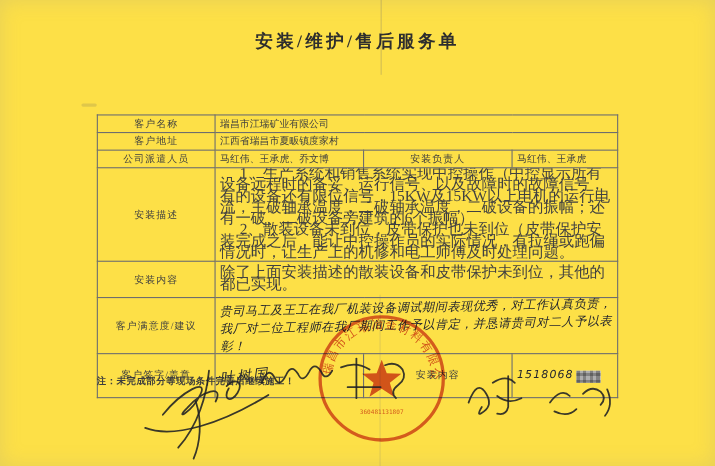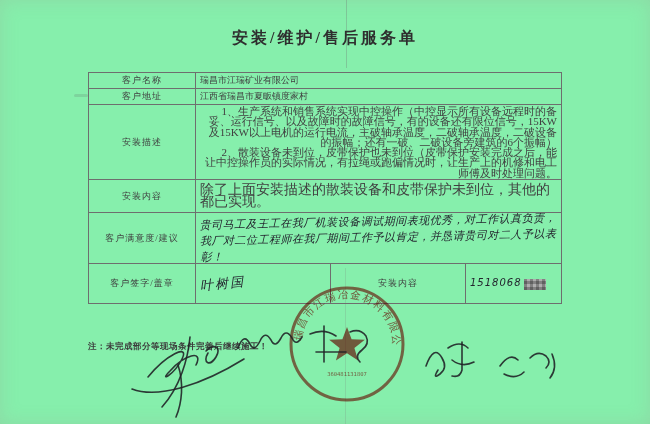--- a/index.html
+++ b/index.html
@@ -1,32 +1,32 @@
 <!DOCTYPE html>
 <html><head>
 <meta charset="utf-8">
 <style>
   html,body{margin:0;padding:0;}
   body{background:#e8e6e2;font-family:"Liberation Serif",serif;}
-  .page{position:relative;width:650px;height:424px;background:#86efac;overflow:hidden;
+  .page{position:relative;width:650px;height:424px;background:#fde047;overflow:hidden;
         box-shadow:inset 0 0 18px rgba(160,155,145,.25);}
   .title{position:absolute;top:28px;left:0;width:650px;text-align:center;
          font-size:16px;font-weight:bold;letter-spacing:3px;color:#2e2e2e;}
   .crease{position:absolute;width:1px;background:rgba(110,110,110,.30);}
   .crease.top{left:346px;top:0;height:68px;}
   .crease.bottom{left:345px;top:268px;height:156px;background:rgba(120,120,120,.20);}
   .smudge{position:absolute;left:74px;top:94px;width:14px;height:3px;background:rgba(90,90,90,.18);border-radius:2px;}
 
-  table.form{position:absolute;left:88px;top:72px;width:473px;border-collapse:collapse;table-layout:fixed;}
+  table.form{position:absolute;left:88px;top:104px;width:473px;border-collapse:collapse;table-layout:fixed;}
   table.form td{border:1px solid #6e6e6e;color:#3f3f3f;font-size:9px;vertical-align:middle;
                 padding:1px 4px;overflow:hidden;}
   td.lbl{text-align:center;letter-spacing:1px;color:#3a3a3a;}
   td.val{}
   td.topal{vertical-align:top;text-align:left;}
-  .desc p{margin:0;text-indent:18px;font-size:11px;line-height:10.3px;color:#414141;text-align:right;}
+  .desc p{margin:0;text-indent:18px;font-size:14px;line-height:10.3px;color:#414141;text-align:left;}
   .contentline{font-size:14px;line-height:11px;color:#414141;}
 
   .hand{font-family:"DejaVu Sans",sans-serif;color:#23252e;}
   .feedback-text{display:block;font-size:11px;line-height:16px;letter-spacing:.5px;
                  transform:rotate(-1.2deg);font-style:italic;}
   .sig-name{display:inline-block;font-size:13px;transform:rotate(-6deg);letter-spacing:2px;font-style:italic;}
   .phone{font-size:10px;font-style:italic;letter-spacing:1px;}
   .mosaic{display:inline-block;width:22px;height:11px;vertical-align:middle;margin-left:2px;
           background-image:
             repeating-linear-gradient(0deg,rgba(150,150,150,.9) 0 3px,rgba(210,210,210,.9) 3px 6px),
@@ -69,20 +69,26 @@
       <td class="lbl">客户名称</td>
       <td class="val" colspan="3">瑞昌市江瑞矿业有限公司</td>
     </tr>
 
     <tr style="height:13px">
       <td class="lbl">客户地址</td>
       <td class="val" colspan="3">江西省瑞昌市夏畈镇度家村</td>
     </tr>
 
 
+    <tr style="height:14px">
+      <td class="lbl">公司派遣人员</td>
+      <td class="val">马红伟、王承虎、乔文博</td>
+      <td class="lbl">安装负责人</td>
+      <td class="val">马红伟、王承虎</td>
+    </tr>
 
     <tr style="height:61px">
       <td class="lbl">安装描述</td>
       <td class="topal desc" colspan="3">
         <p>1、生产系统和销售系统实现中控操作（中控显示所有设备远程时的备妥、运行信号、以及故障时的故障信号，有的设备还有限位信号，15KW及15KW以上电机的运行电流，主破轴承温度，二破轴承温度，二破设备的振幅；还有一破、二破设备旁建筑的6个振幅）</p>
         <p>2、散装设备未到位，皮带保护也未到位（皮带保护安装完成之后，能让中控操作员的实际情况，有拉绳或跑偏情况时，让生产上的机修和电工师傅及时处理问题。</p>
       </td>
     </tr>
 
     <tr style="height:33px">

